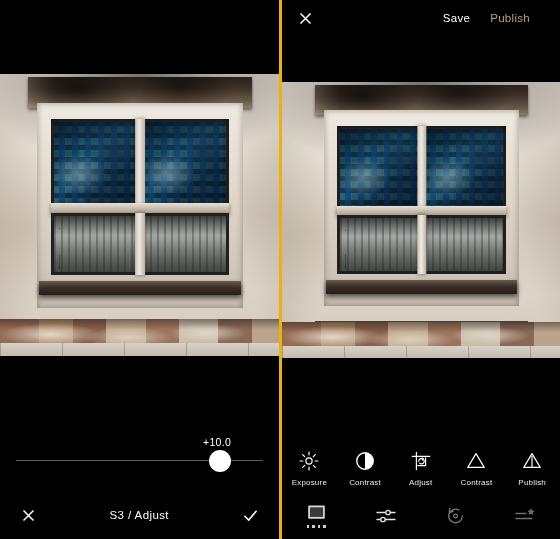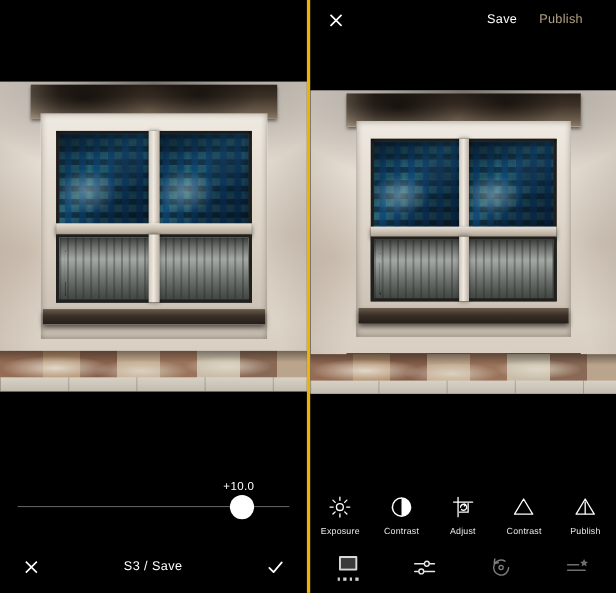--- a/index.html
+++ b/index.html
@@ -177,21 +177,21 @@
       <div class="track"></div>
       <div class="knob" style="left:209px;"></div>
     </div>
 
     <div class="bottombar">
       <div class="bb-left">
         <svg class="ic" width="15" height="15" viewBox="0 0 24 24">
           <path d="M4 4 L20 20 M20 4 L4 20" stroke="#fff" stroke-width="2.4" fill="none"></path>
         </svg>
       </div>
-      <div class="bb-mid">S3 / Save</div>
+      <div class="bb-mid">S3 / Adjust</div>
       <div class="bb-right">
         <svg class="ic" width="17" height="17" viewBox="0 0 24 24">
           <path d="M4 13 L9.5 18.5 L20 6" stroke="#fff" stroke-width="2.2" fill="none" stroke-linecap="round" stroke-linejoin="round"></path>
         </svg>
       </div>
     </div>
   </div>
 
   <div class="panel right">
 

